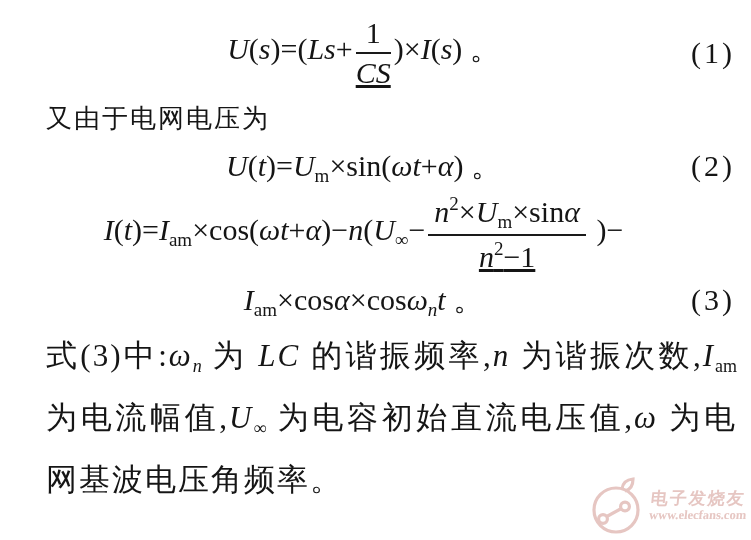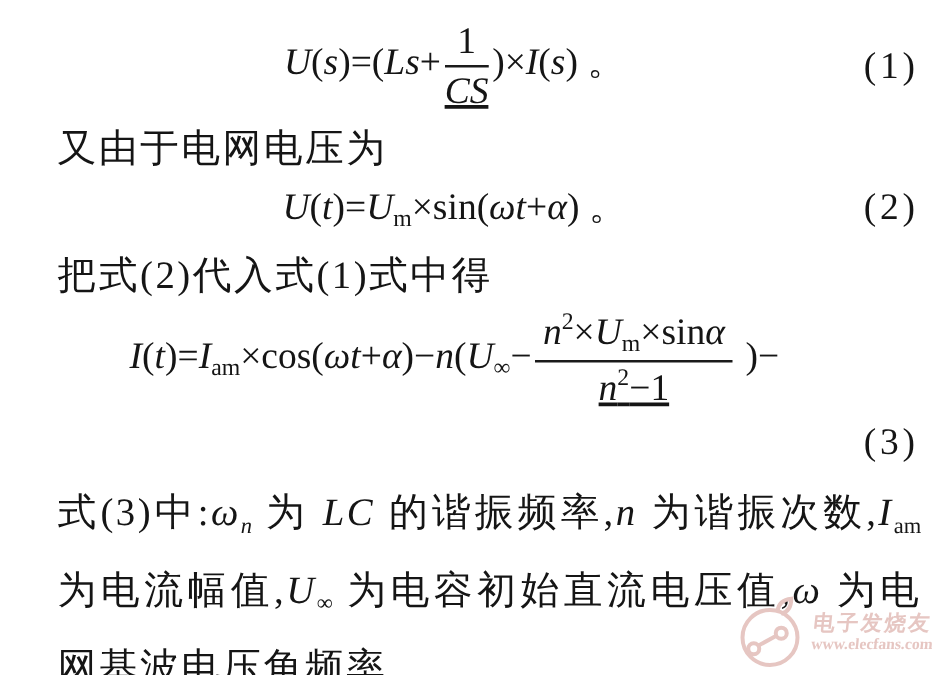--- a/index.html
+++ b/index.html
@@ -20,21 +20,21 @@
   }
   
   .mr{font-style:normal;}
   .mi{font-style:italic;}
   .ms{font-size:19px;vertical-align:-6px;letter-spacing:0;}
   .mp{font-size:19px;vertical-align:12px;}
   .frac{display:inline-block;vertical-align:middle;text-align:center;line-height:1.12;margin:0 3px;}
   .frac .num{display:block;border-bottom:2px solid #1a1a1a;padding:0 6px 2px;}
   .frac .den{display:block;padding-top:2px;text-decoration:underline;}
   
-  .text-line{font-size:31px;line-height:46px;letter-spacing:2px;}
+  .text-line{font-size:26px;line-height:46px;letter-spacing:2px;}
   .text-line.second{margin-top:6px;line-height:48px;}
   
   .paragraph{
     margin-top:6px;font-size:31px;line-height:51px;letter-spacing:2px;
     text-align:justify;text-justify:inter-ideograph;
   }
   .paragraph .ms{font-size:18px;vertical-align:-6px;}
   
   .watermark{
     position:absolute;right:4px;bottom:4px;display:flex;align-items:center;gap:6px;
@@ -54,27 +54,27 @@
     <span class="eq-number">(1)</span>
   </div>
 
   <div class="text-line">又由于电网电压为</div>
 
   <div class="eq-row h48">
     <span class="eq-formula"><span class="mi">U</span><span class="mr">(</span><span class="mi">t</span><span class="mr">)=</span><span class="mi">U</span><span class="ms">m</span><span class="mr">×sin(</span><span class="mi">ωt</span><span class="mr">+</span><span class="mi">α</span><span class="mr">) 。</span></span>
     <span class="eq-number">(2)</span>
   </div>
 
-  <div class="text-line second">把式(2)代入式(1)式中得</div>
 
   <div class="eq-row h86">
     <span class="eq-formula"><span class="mi">I</span><span class="mr">(</span><span class="mi">t</span><span class="mr">)=</span><span class="mi">I</span><span class="ms">am</span><span class="mr">×cos(</span><span class="mi">ωt</span><span class="mr">+</span><span class="mi">α</span><span class="mr">)−</span><span class="mi">n</span><span class="mr">(</span><span class="mi">U</span><span class="ms">∞</span><span class="mr">−</span><span class="frac"><span class="num"><span class="mi">n</span><span class="mp">2</span><span class="mr">×</span><span class="mi">U</span><span class="ms">m</span><span class="mr">×sin</span><span class="mi">α</span></span><span class="den"><span class="mi">n</span><span class="mp">2</span><span class="mr">−1</span></span></span><span class="mr"> )−</span></span>
   </div>
 
   <div class="eq-row h48">
+    <span class="eq-formula"><span class="mi">I</span><span class="ms">am</span><span class="mr">×cos</span><span class="mi">α</span><span class="mr">×cos</span><span class="mi">ω</span><span class="ms mi">n</span><span class="mi">t</span><span class="mr"> 。</span></span>
     <span class="eq-number">(3)</span>
   </div>
 
   <div class="paragraph"><span class="mr">式(3)中:</span><span class="mi">ω</span><span class="ms mi">n</span><span class="mr"> 为 </span><span class="mi">LC</span><span class="mr"> 的谐振频率,</span><span class="mi">n</span><span class="mr"> 为谐振次数,</span><span class="mi">I</span><span class="ms">am</span><span class="mr">为电流幅值,</span><span class="mi">U</span><span class="ms">∞</span><span class="mr"> 为电容初始直流电压值,</span><span class="mi">ω</span><span class="mr"> 为电网基波电压角频率。</span></div>
 
 </div>
 
 <div class="watermark">
   <svg width="54" height="60" viewBox="0 0 54 60">
     <g fill="none" stroke="#e6c6c2" stroke-width="3.2">

